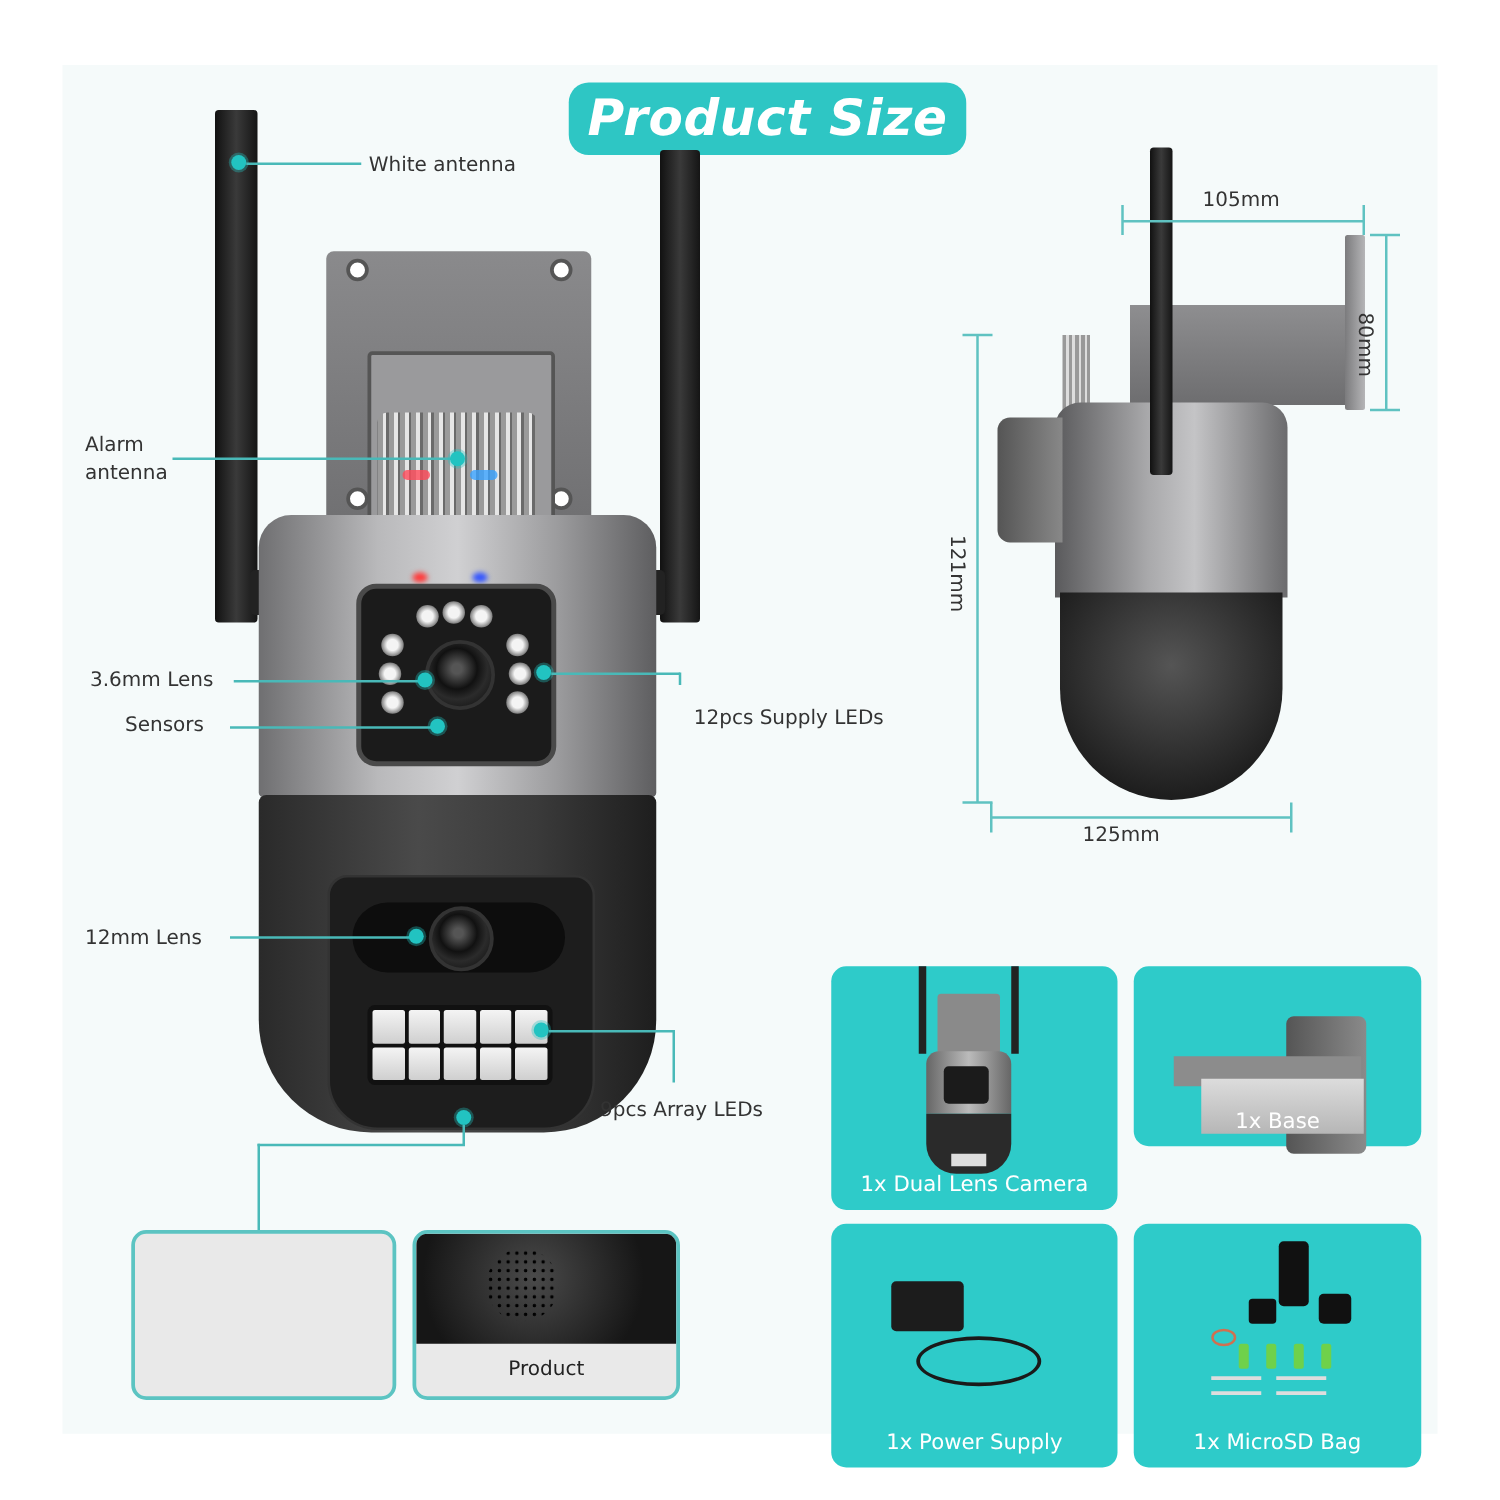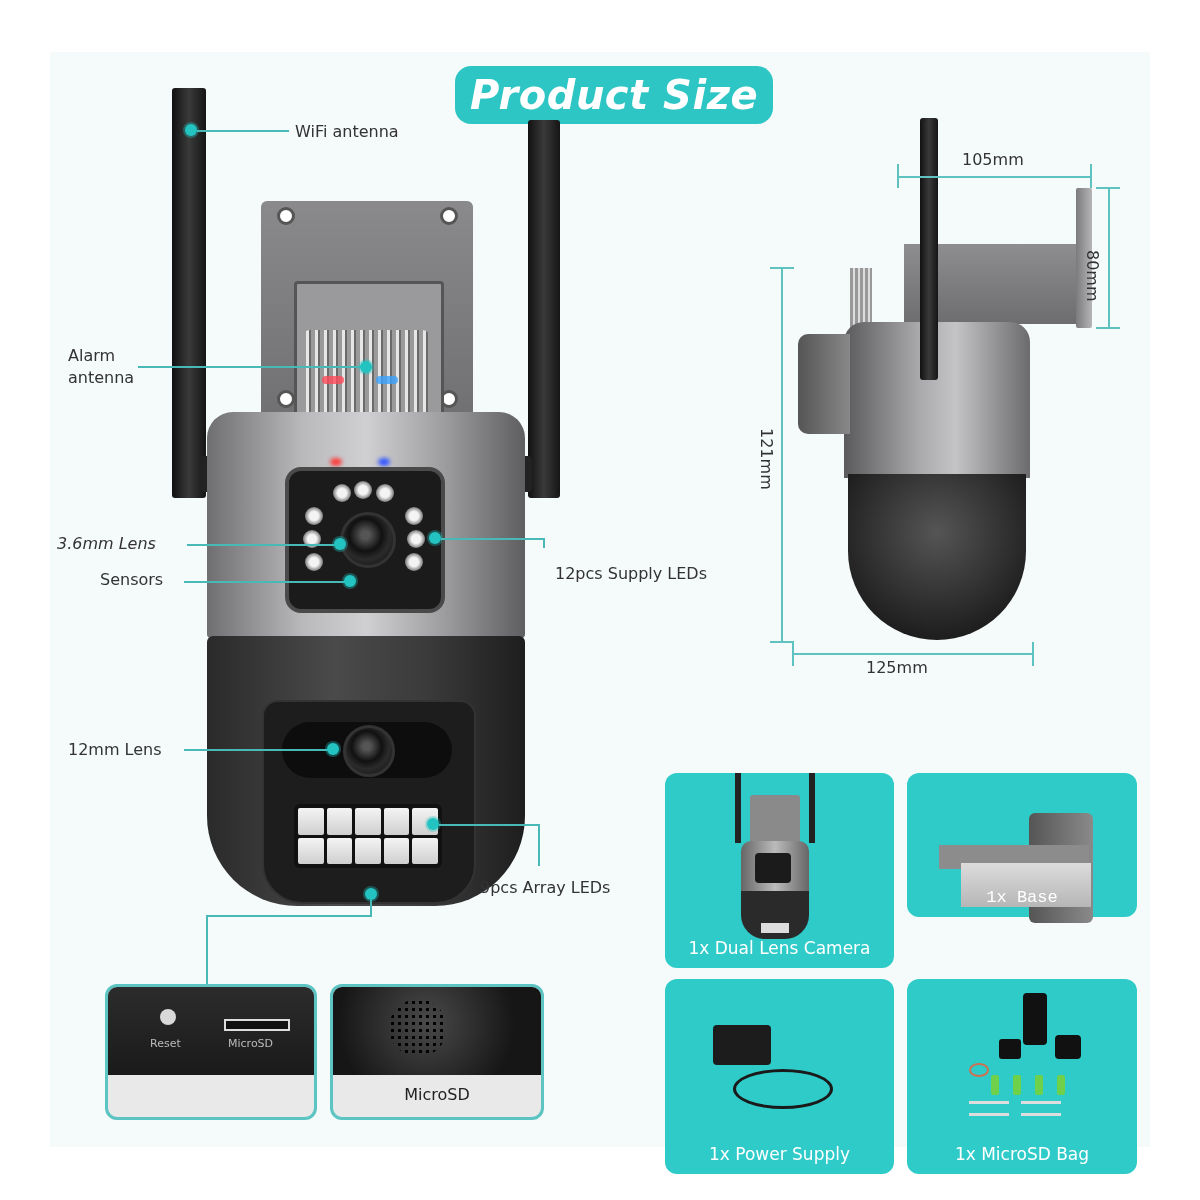--- a/index.html
+++ b/index.html
@@ -86,30 +86,30 @@
     <div></div>
       <div></div>
       <div></div>
       <div></div>
       <div></div>
   </div>
 </div>
 
 <div class="dot" style="left:185px;top:124px;"></div>
 <div class="line" style="left:197px;top:130px;width:92px;height:2px;"></div>
-<div class="lbl" style="left:295px;top:122px;">WiFi antenna</div>
+<div class="lbl" style="left:295px;top:122px;">White antenna</div>
 
 <div class="line" style="left:138px;top:366px;width:226px;height:2px;"></div>
 <div class="dot" style="left:360px;top:361px;"></div>
 <div class="lbl" style="left:68px;top:346px;text-align:center;">Alarm</div>
 <div class="lbl" style="left:68px;top:368px;">antenna</div>
 
 <div class="line" style="left:187px;top:544px;width:150px;height:2px;"></div>
 <div class="dot" style="left:334px;top:538px;"></div>
-<div class="lbl" style="left:57px;top:534px;font-style:italic;">3.6mm Lens</div>
+<div class="lbl" style="left:72px;top:534px;">3.6mm Lens</div>
 
 <div class="line" style="left:184px;top:581px;width:164px;height:2px;"></div>
 <div class="dot" style="left:344px;top:575px;"></div>
 <div class="lbl" style="left:100px;top:570px;">Sensors</div>
 
 <div class="dot" style="left:429px;top:532px;"></div>
 <div class="line" style="left:441px;top:538px;width:103px;height:2px;"></div>
 <div class="line" style="left:543px;top:538px;width:2px;height:10px;"></div>
 <div class="lbl" style="left:555px;top:564px;">12pcs Supply LEDs</div>
 
@@ -151,47 +151,41 @@
 <div class="dim" style="left:770px;top:267px;width:24px;height:2px;"></div>
 <div class="dim" style="left:770px;top:641px;width:24px;height:2px;"></div>
 <div class="dimtxt" style="left:776px;top:428px;transform:rotate(90deg);transform-origin:left top;">121mm</div>
 
 <div class="dim" style="left:793px;top:653px;width:240px;height:2px;"></div>
 <div class="dim" style="left:792px;top:642px;width:2px;height:24px;"></div>
 <div class="dim" style="left:1032px;top:642px;width:2px;height:24px;"></div>
 <div class="dimtxt" style="left:866px;top:658px;">125mm</div>
 
 <div class="feat" style="left:105px;top:984px;width:206px;height:130px;">
-  <div class="feat-img">
-    <div class="abs" style="left:52px;top:22px;width:16px;height:16px;border-radius:50%;background:#d8d8d8;"></div>
-    <div class="abs" style="left:42px;top:50px;color:#bbb;font-size:11px;">Reset</div>
-    <div class="abs" style="left:116px;top:32px;width:62px;height:8px;background:#111;border:2px solid #ddd;"></div>
-    <div class="abs" style="left:120px;top:50px;color:#bbb;font-size:11px;">MicroSD</div>
-  </div>
 </div>
 
 <div class="feat" style="left:330px;top:984px;width:208px;height:130px;">
   <div class="feat-img" style="background:radial-gradient(circle at 45% 40%,#4a4a4a,#161616 70%);">
     <div class="abs" style="left:56px;top:12px;width:58px;height:58px;border-radius:50%;background:radial-gradient(circle,#000 1.4px,transparent 1.6px) 0 0/7px 7px;"></div>
   </div>
-  <div class="feat-label" style="bottom:12px;">MicroSD</div>
+  <div class="feat-label" style="bottom:12px;">Product</div>
 </div>
 
 <div class="card" style="left:665px;top:742px;width:229px;height:195px;">
   <div class="abs" style="left:70px;top:0;width:6px;height:70px;background:#222;"></div>
   <div class="abs" style="left:144px;top:0;width:6px;height:70px;background:#222;"></div>
   <div class="abs" style="left:85px;top:22px;width:50px;height:48px;background:#8a8a8a;border-radius:3px;"></div>
   <div class="abs" style="left:76px;top:68px;width:68px;height:50px;background:linear-gradient(90deg,#666,#bbb,#666);border-radius:10px 10px 0 0;"></div>
   <div class="abs" style="left:90px;top:80px;width:36px;height:30px;background:#1b1b1b;border-radius:4px;"></div>
   <div class="abs" style="left:76px;top:118px;width:68px;height:48px;background:#2a2a2a;border-radius:0 0 24px 24px;"></div>
   <div class="abs" style="left:96px;top:150px;width:28px;height:10px;background:#ddd;"></div>
   <div class="card-label">1x Dual Lens Camera</div>
 </div>
 
-<div class="card" style="left:907px;top:742px;width:230px;height:144px;font-family:Liberation Mono, monospace;">
+<div class="card" style="left:907px;top:742px;width:230px;height:144px;">
   <div class="abs" style="left:122px;top:40px;width:64px;height:110px;background:linear-gradient(90deg,#555,#8a8a8a);border-radius:6px;"></div>
   <div class="abs" style="left:32px;top:72px;width:150px;height:24px;background:#8c8c8c;"></div>
   <div class="abs" style="left:54px;top:90px;width:130px;height:44px;background:linear-gradient(180deg,#dcdcdc,#b6b6b6);"></div>
   <div class="card-label">1x Base</div>
 </div>
 
 <div class="card" style="left:665px;top:948px;width:229px;height:195px;">
   <div class="abs" style="left:48px;top:46px;width:58px;height:40px;background:#1c1c1c;border-radius:4px;"></div>
   <div class="abs" style="left:68px;top:90px;width:94px;height:34px;border:3px solid #1a1a1a;border-radius:50%;"></div>
   <div class="card-label">1x Power Supply</div>

